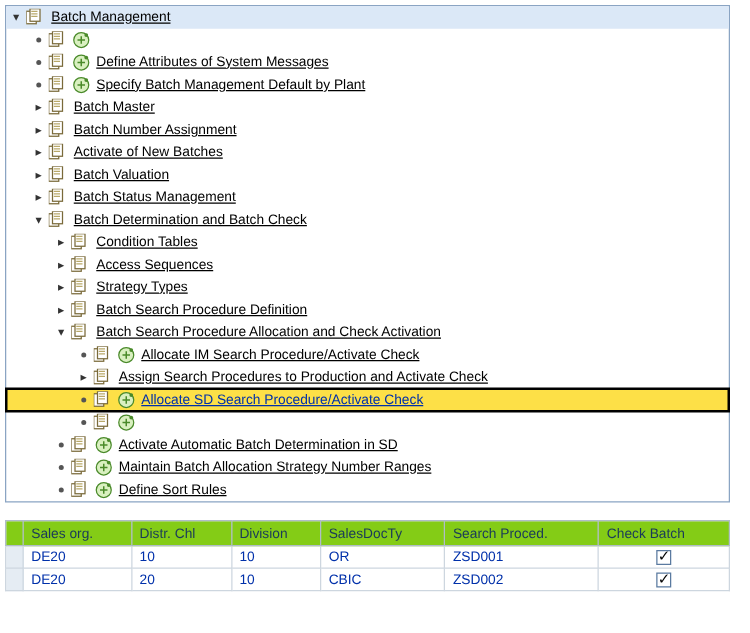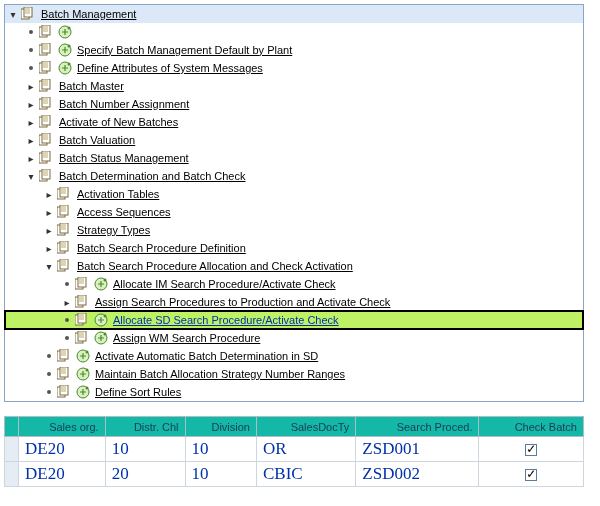--- a/index.html
+++ b/index.html
@@ -18,21 +18,21 @@
     line-height: 1.3;
   }
   .row {
     display: flex;
     align-items: center;
     height: 18px;
     padding-left: 2px;
     white-space: nowrap;
   }
   .row.root { background: #dbe8f7; }
-  .row.hilite { background: #bef264; }
+  .row.hilite { background: #fde047; }
   .row.boxed {
     outline: 2px solid #000;
     outline-offset: -1px;
   }
   .indent { display:inline-block; width:18px; flex:0 0 auto; }
   .tw {
     display:inline-flex;
     width:12px; height:12px;
     align-items:center; justify-content:center;
     margin-right:2px;
@@ -72,34 +72,34 @@
   .link { color:#0030aa; text-decoration:underline; cursor:pointer; }
 
   .tbl {
     margin-top: 14px;
     border: 1px solid #9aa;
     border-collapse: collapse;
     width: 580px;
     font-size: 11px;
   }
   .tbl th {
-    background: #14b8a6;
+    background: #84cc16;
     border: 1px solid #b0bcc9;
-    text-align: right;
+    text-align: left;
     font-weight: normal;
     padding: 2px 6px;
     color:#1a3a5a;
     height:20px;
   }
   .tbl td {
     border: 1px solid #cdd6df;
     padding: 2px 6px;
     height:18px;
-    font-family: Liberation Serif, serif;
-    font-size: 17px;
+    font-family: Liberation Sans, sans-serif;
+    font-size: 11px;
     color:#0030aa;
   }
   .tbl td.rowhead {
     background:#e5ecf3;
     width:14px;
     padding:0;
   }
   .tbl th.rowhead { width:14px; padding:0; }
   .chk {
     display:inline-block;
@@ -172,41 +172,41 @@
     <span class="doc">
         <svg width="14" height="14">
           <use href="#docg"></use>
         </svg>
       </span>
     <span class="act">
         <svg width="14" height="14">
           <use href="#actg"></use>
         </svg>
       </span>
+    <span class="label">Define Attributes of System Messages</span>
+  </div>
+
+  <div class="row">
+    <span class="indent"></span>
+    <span class="dot"></span>
+    <span class="doc">
+        <svg width="14" height="14">
+          <use href="#docg"></use>
+        </svg>
+      </span>
+    <span class="act">
+        <svg width="14" height="14">
+          <use href="#actg"></use>
+        </svg>
+      </span>
     <span class="label">Specify Batch Management Default by Plant</span>
   </div>
 
   <div class="row">
     <span class="indent"></span>
-    <span class="dot"></span>
-    <span class="doc">
-        <svg width="14" height="14">
-          <use href="#docg"></use>
-        </svg>
-      </span>
-    <span class="act">
-        <svg width="14" height="14">
-          <use href="#actg"></use>
-        </svg>
-      </span>
-    <span class="label">Define Attributes of System Messages</span>
-  </div>
-
-  <div class="row">
-    <span class="indent"></span>
     <span class="tw">▸</span>
     <span class="doc">
         <svg width="14" height="14">
           <use href="#docg"></use>
         </svg>
       </span>
     <span class="label">Batch Master</span>
   </div>
   <div class="row">
     <span class="indent"></span>
@@ -262,21 +262,21 @@
 
   <div class="row">
     <span class="indent"></span>
       <span class="indent"></span>
     <span class="tw">▸</span>
     <span class="doc">
         <svg width="14" height="14">
           <use href="#docg"></use>
         </svg>
       </span>
-    <span class="label">Activation Tables</span>
+    <span class="label">Condition Tables</span>
   </div>
   <div class="row">
     <span class="indent"></span>
       <span class="indent"></span>
     <span class="tw">▸</span>
     <span class="doc">
         <svg width="14" height="14">
           <use href="#docg"></use>
         </svg>
       </span>
@@ -373,21 +373,20 @@
     <span class="doc">
         <svg width="14" height="14">
           <use href="#docg"></use>
         </svg>
       </span>
     <span class="act">
         <svg width="14" height="14">
           <use href="#actg"></use>
         </svg>
       </span>
-    <span class="label">Assign WM Search Procedure</span>
   </div>
 
   <div class="row">
     <span class="indent"></span>
       <span class="indent"></span>
     <span class="dot"></span>
     <span class="doc">
         <svg width="14" height="14">
           <use href="#docg"></use>
         </svg>

